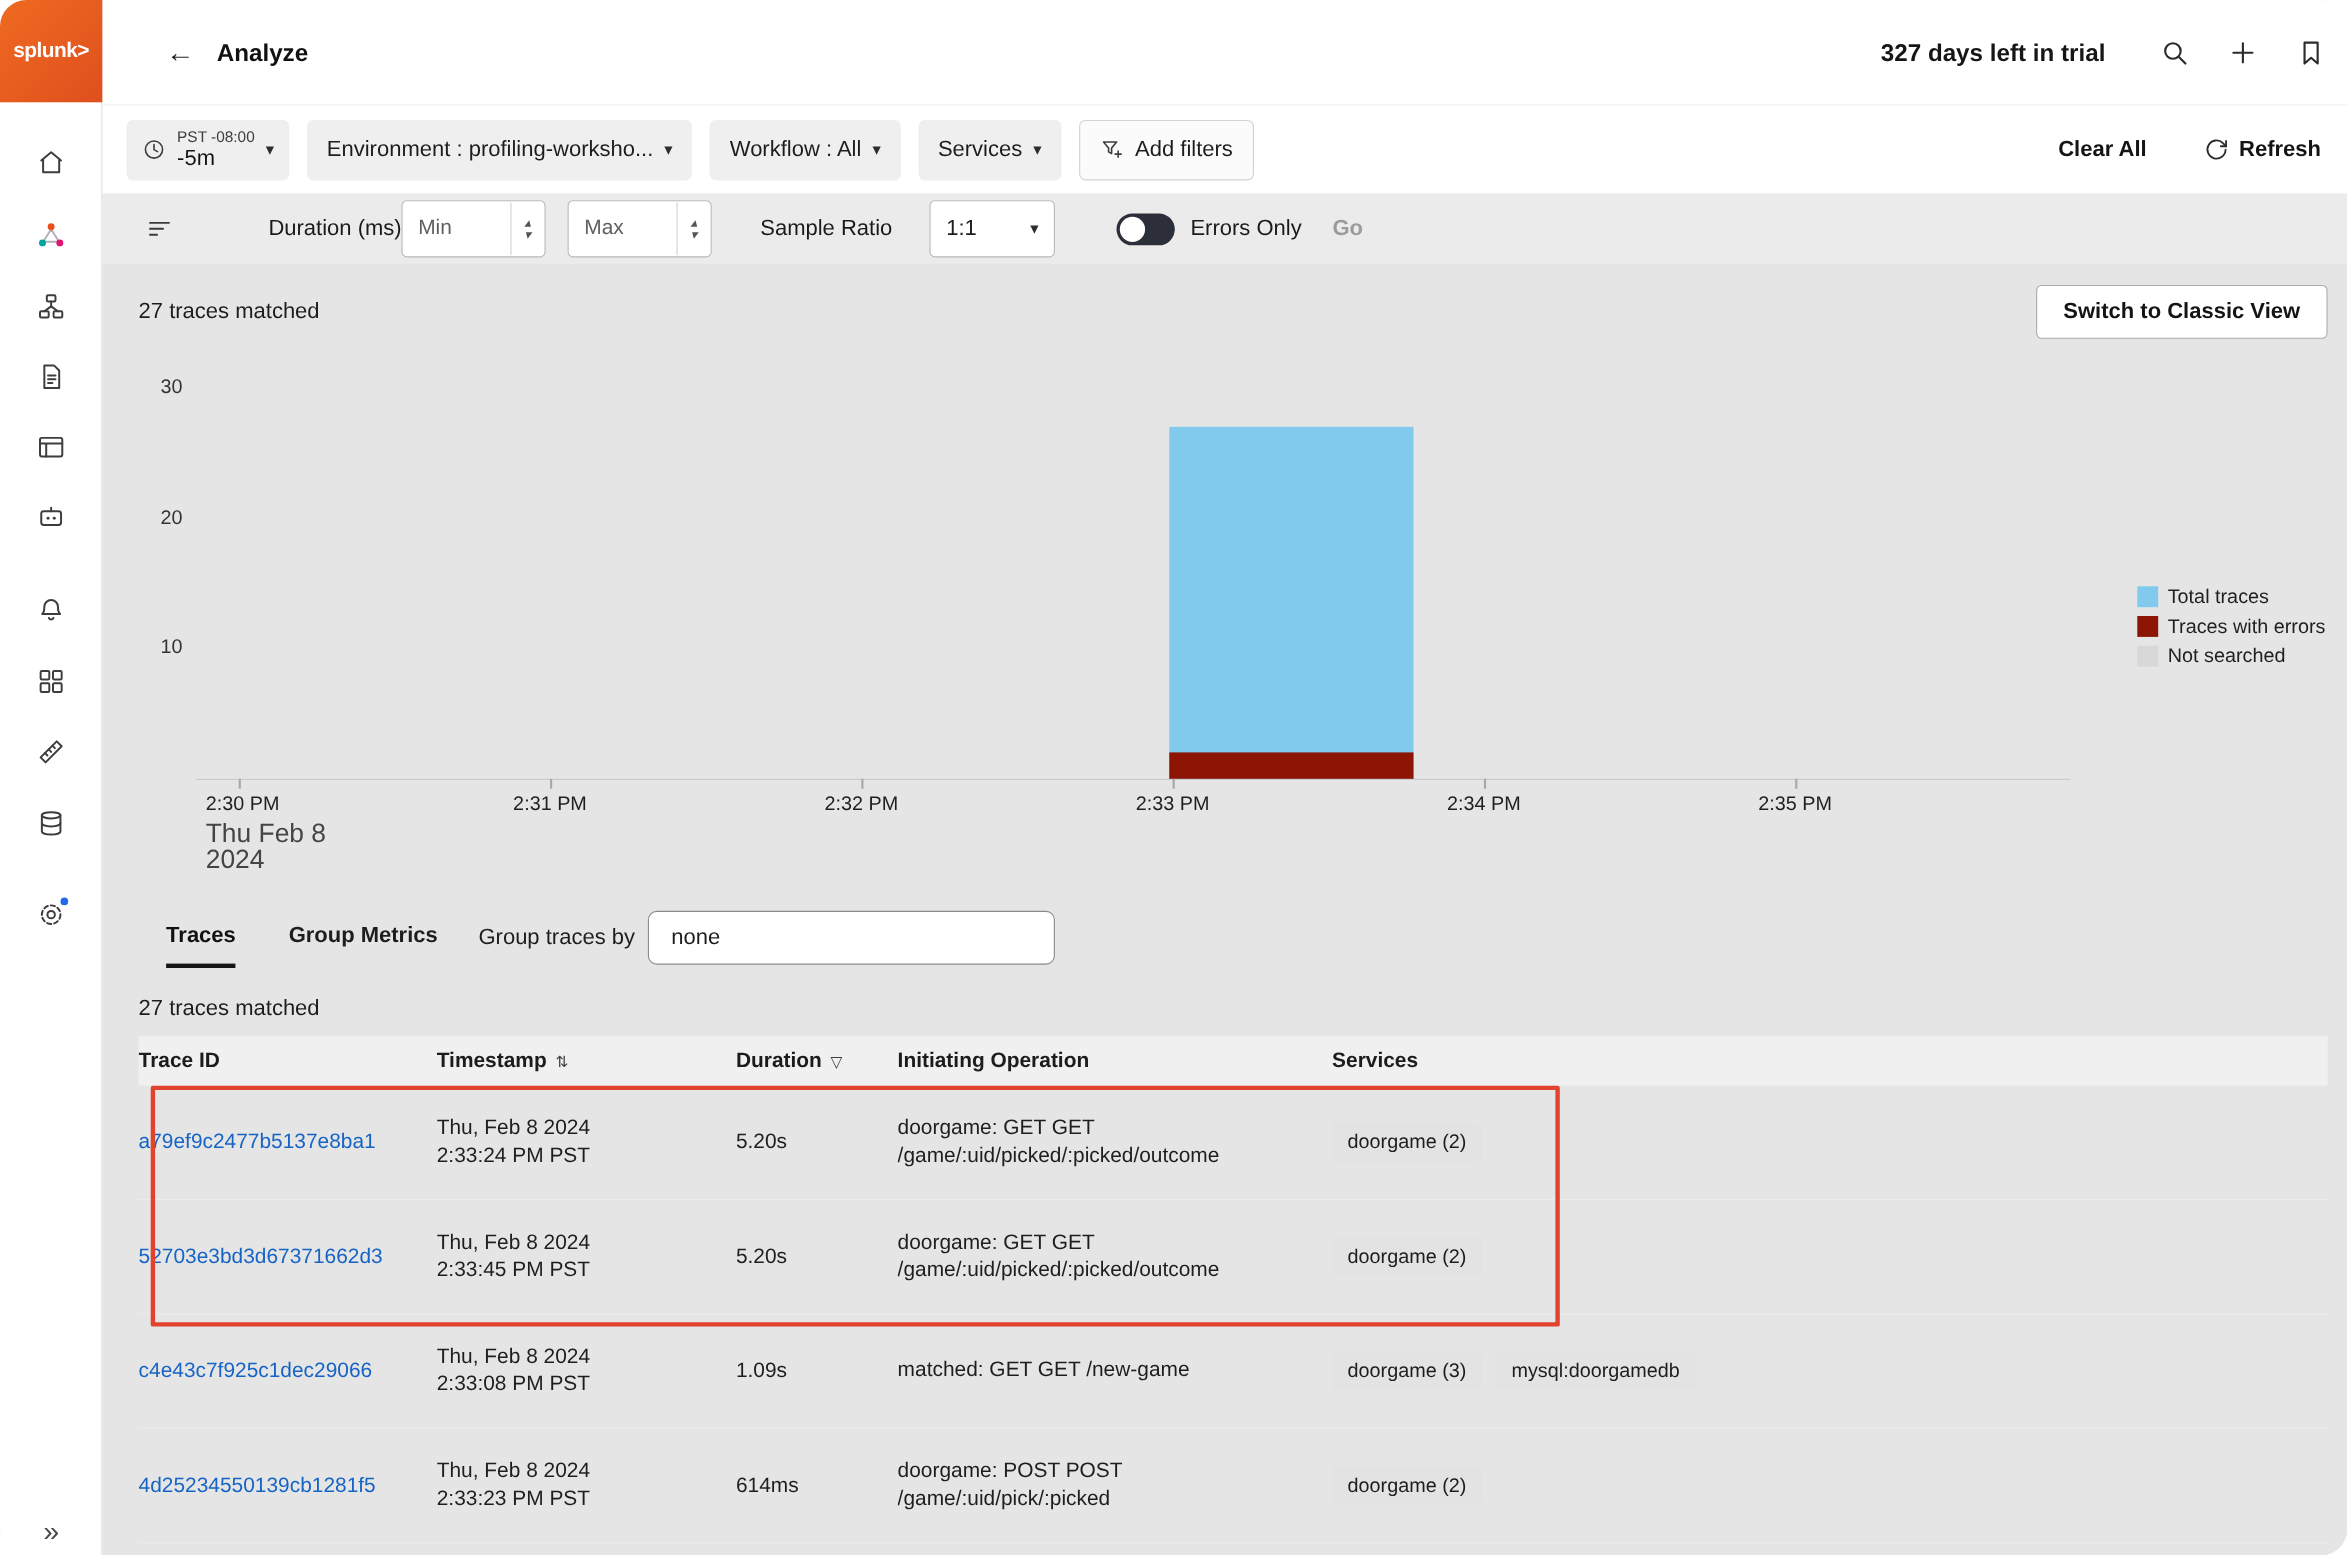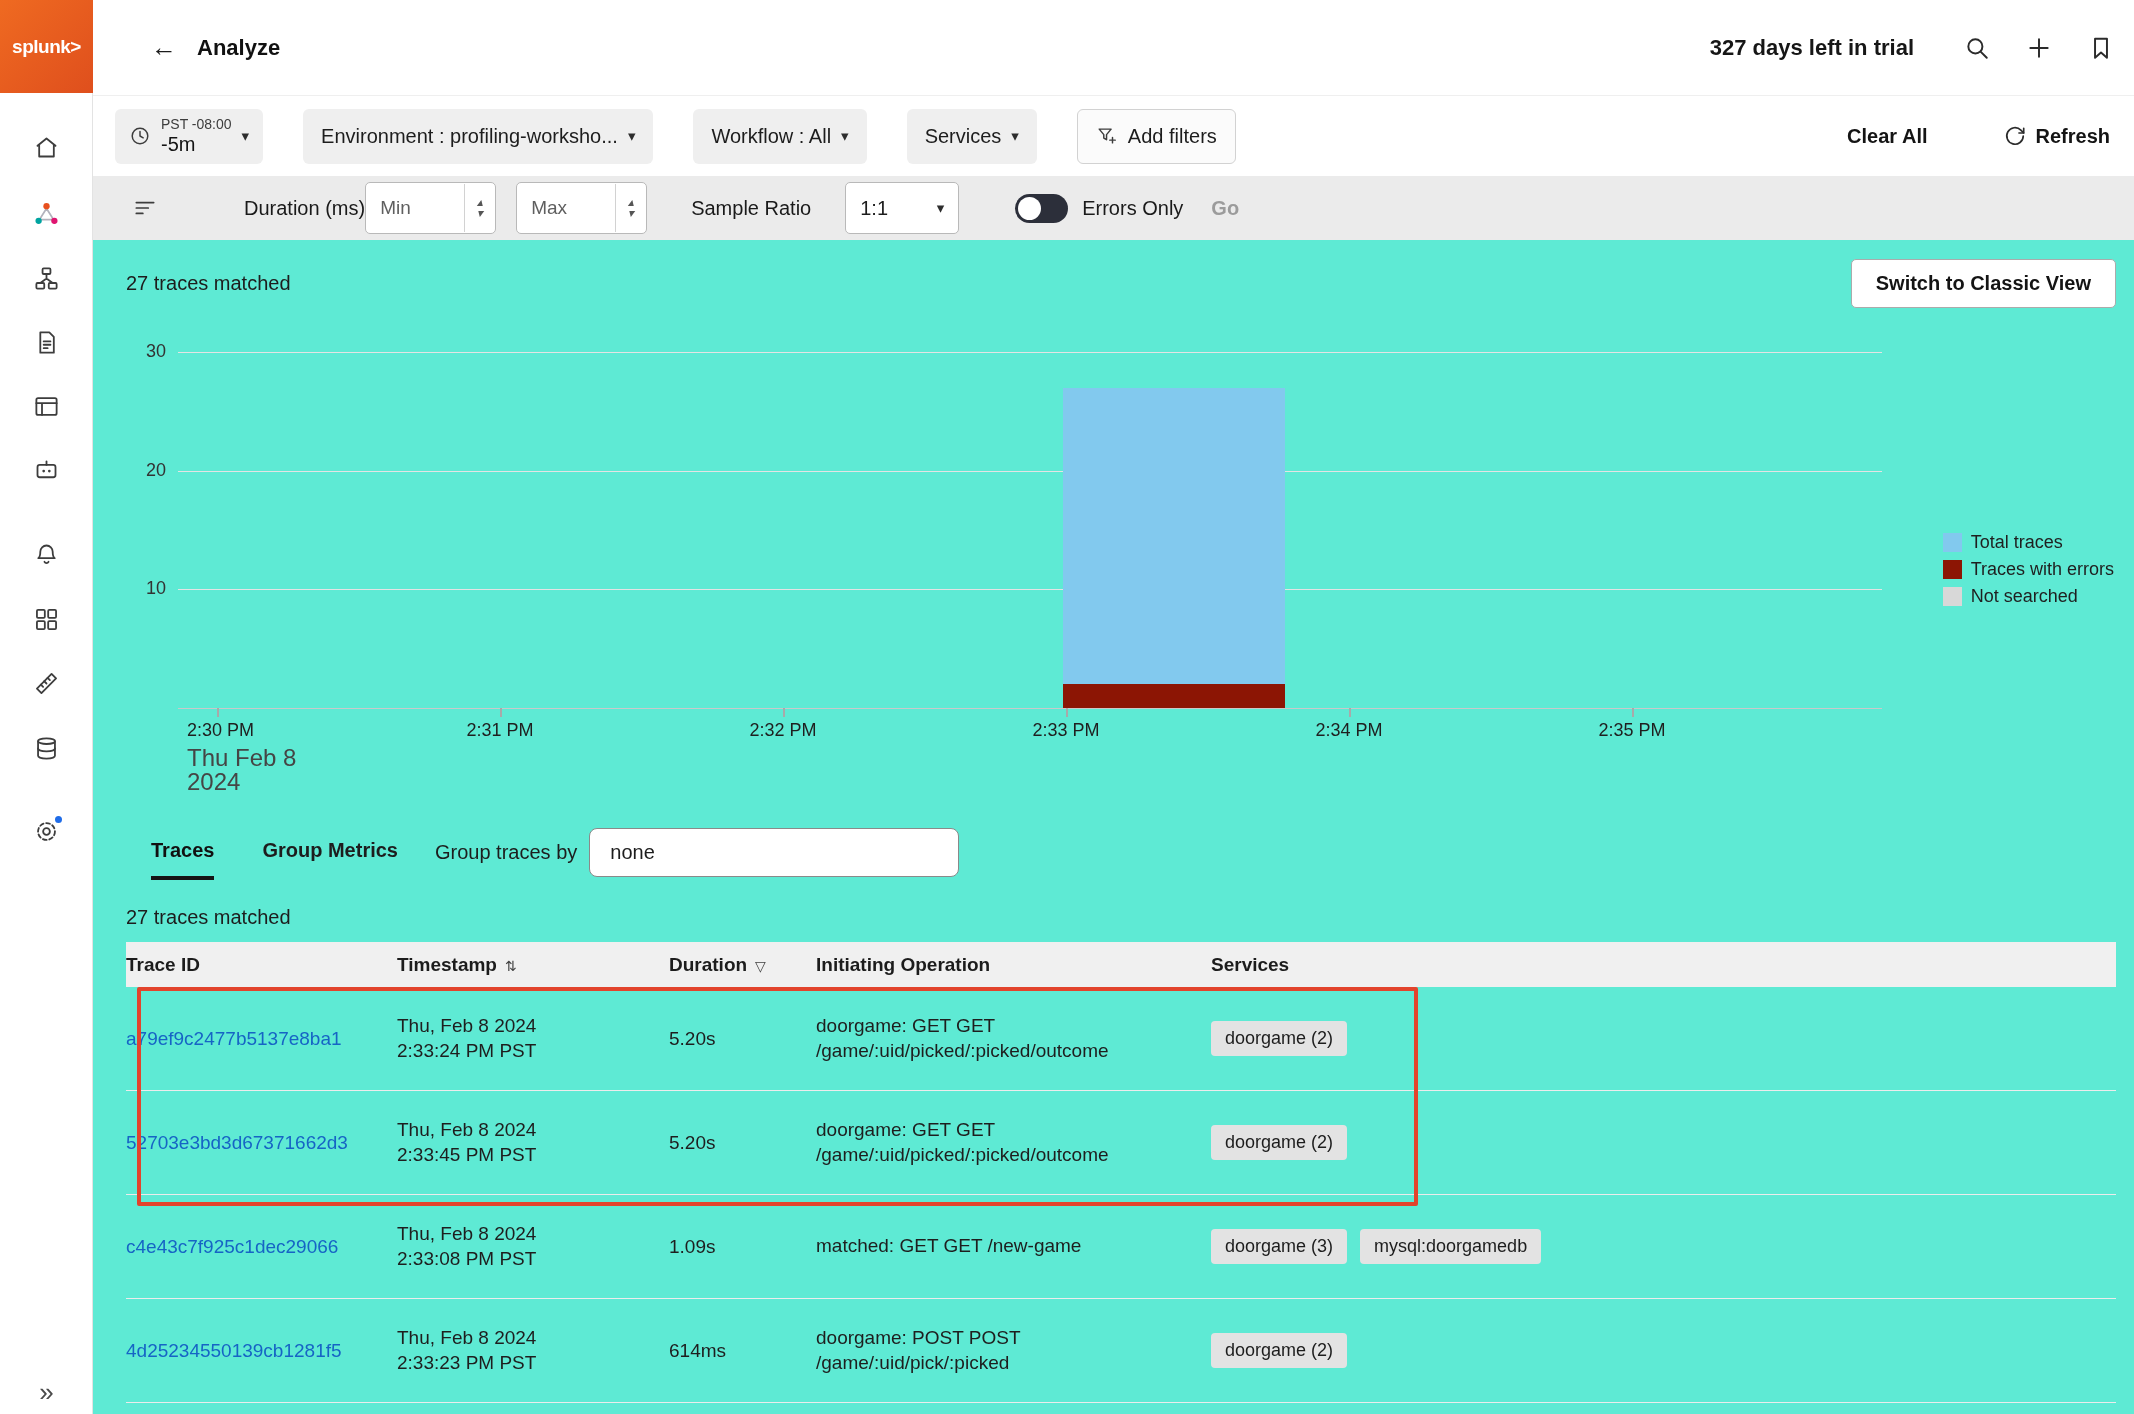--- a/index.html
+++ b/index.html
@@ -1,18 +1,18 @@
 <!DOCTYPE html>
 <html style="--brand-orange: #ef6a21; --link-blue: #1664c5; --annotation-red: #e2432c; --bar-blue: #82c9ee; --bar-red: #8c1504; --not-searched-gray: #d8d8d8; --toggle-track: #2c2f3a; --settings-badge-blue: #1f6ce8;"><head>
 <meta charset="utf-8">
 <style>
   * { margin:0; padding:0; box-sizing:border-box; }
   html,body { width:2134px; height:1414px; overflow:hidden; background:#fff;
     font-family:"Liberation Sans", sans-serif; color:#1d1d1d; }
-  .screen { position:relative; width:2134px; height:1414px; overflow:hidden; background:#5eead4; }
+  .screen { position:relative; width:2134px; height:1414px; overflow:hidden; background:#e5e5e5;border-radius:24px; }
 
   
   .sidebar { position:absolute; left:0; top:0; width:93px; height:100%; background:#fff;
     border-right:1px solid #e3e3e3; z-index:5; }
   .logo { width:93px; height:93px; background:linear-gradient(135deg, var(--brand-orange,#ef6a21), #df4f1d);
     display:flex; align-items:center; justify-content:center; color:#fff; font-weight:bold;
     font-size:19px; letter-spacing:-0.5px; cursor:pointer; }
   .nav-item { position:absolute; left:0; width:93px; height:48px; display:flex; align-items:center;
     justify-content:center; cursor:pointer; }
   .nav-item svg { width:27px; height:27px; }
@@ -28,21 +28,21 @@
   .topbar { height:96px; display:flex; align-items:center; padding:0 20px 0 58px; background:#fff;
     border-bottom:1px solid #efefef; }
   .back { background:none; border:none; font-size:26px; color:#1c1c1c; cursor:pointer; margin-right:20px; }
   .title { font-size:22px; font-weight:bold; color:#111; }
   .top-right { margin-left:auto; display:flex; align-items:center; gap:36px; }
   .trial { font-size:22px; font-weight:bold; color:#161616; margin-right:14px; }
   .icon-btn { display:flex; align-items:center; justify-content:center; cursor:pointer; }
   .icon-btn svg { width:26px; height:26px; }
 
   
-  .filter-row { height:80px; display:flex; align-items:center; padding:0 24px 0 22px; gap:40px; background:#fff; }
+  .filter-row { height:80px; display:flex; align-items:center; padding:0 24px 0 22px; gap:16px; background:#fff; }
   .pill { display:flex; align-items:center; gap:10px; height:55px; padding:0 18px; border:none;
     background:#efefef; border-radius:6px; font-size:20px; color:#1d1d1d; cursor:pointer;
     font-family:inherit; white-space:nowrap; }
   .pill .caret { font-size:15px; color:#2d2d2d; }
   .time-pill { padding:0 14px; }
   .time-text { display:flex; flex-direction:column; align-items:flex-start; line-height:1.1; }
   .tz { font-size:14px; color:#3d3d3d; }
   .range { font-size:20px; color:#141414; }
   .pill-addf { background:#fbfbfb; border:1px solid #d2d2d2; }
   .fspacer { flex:1; }

